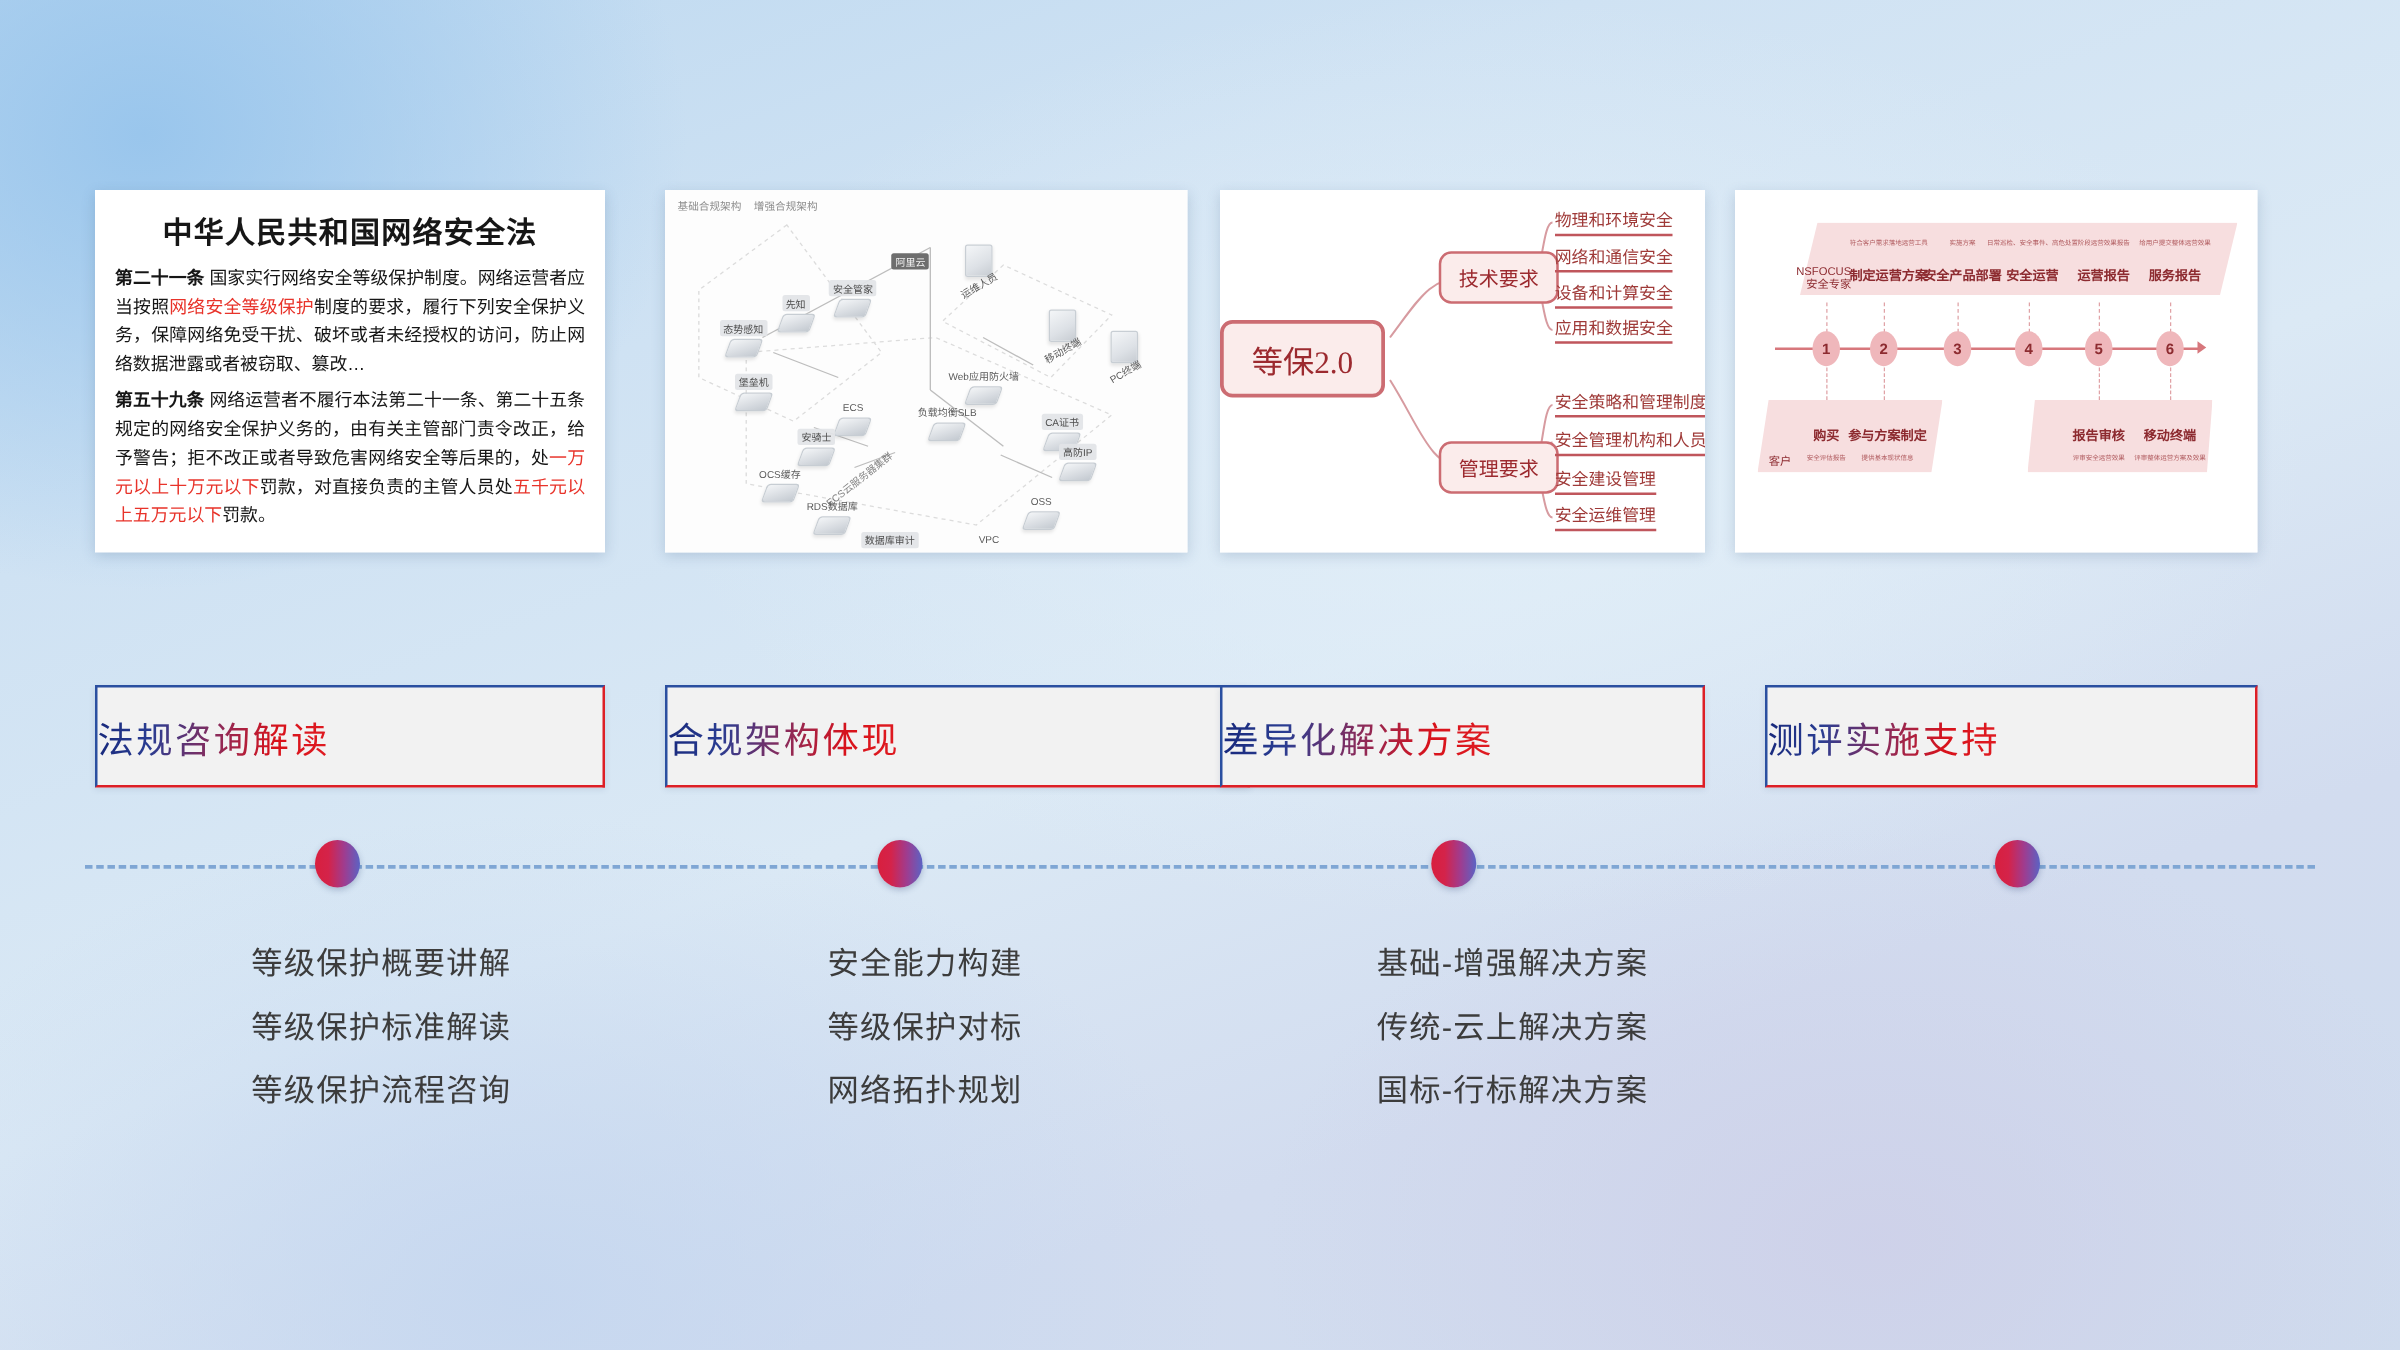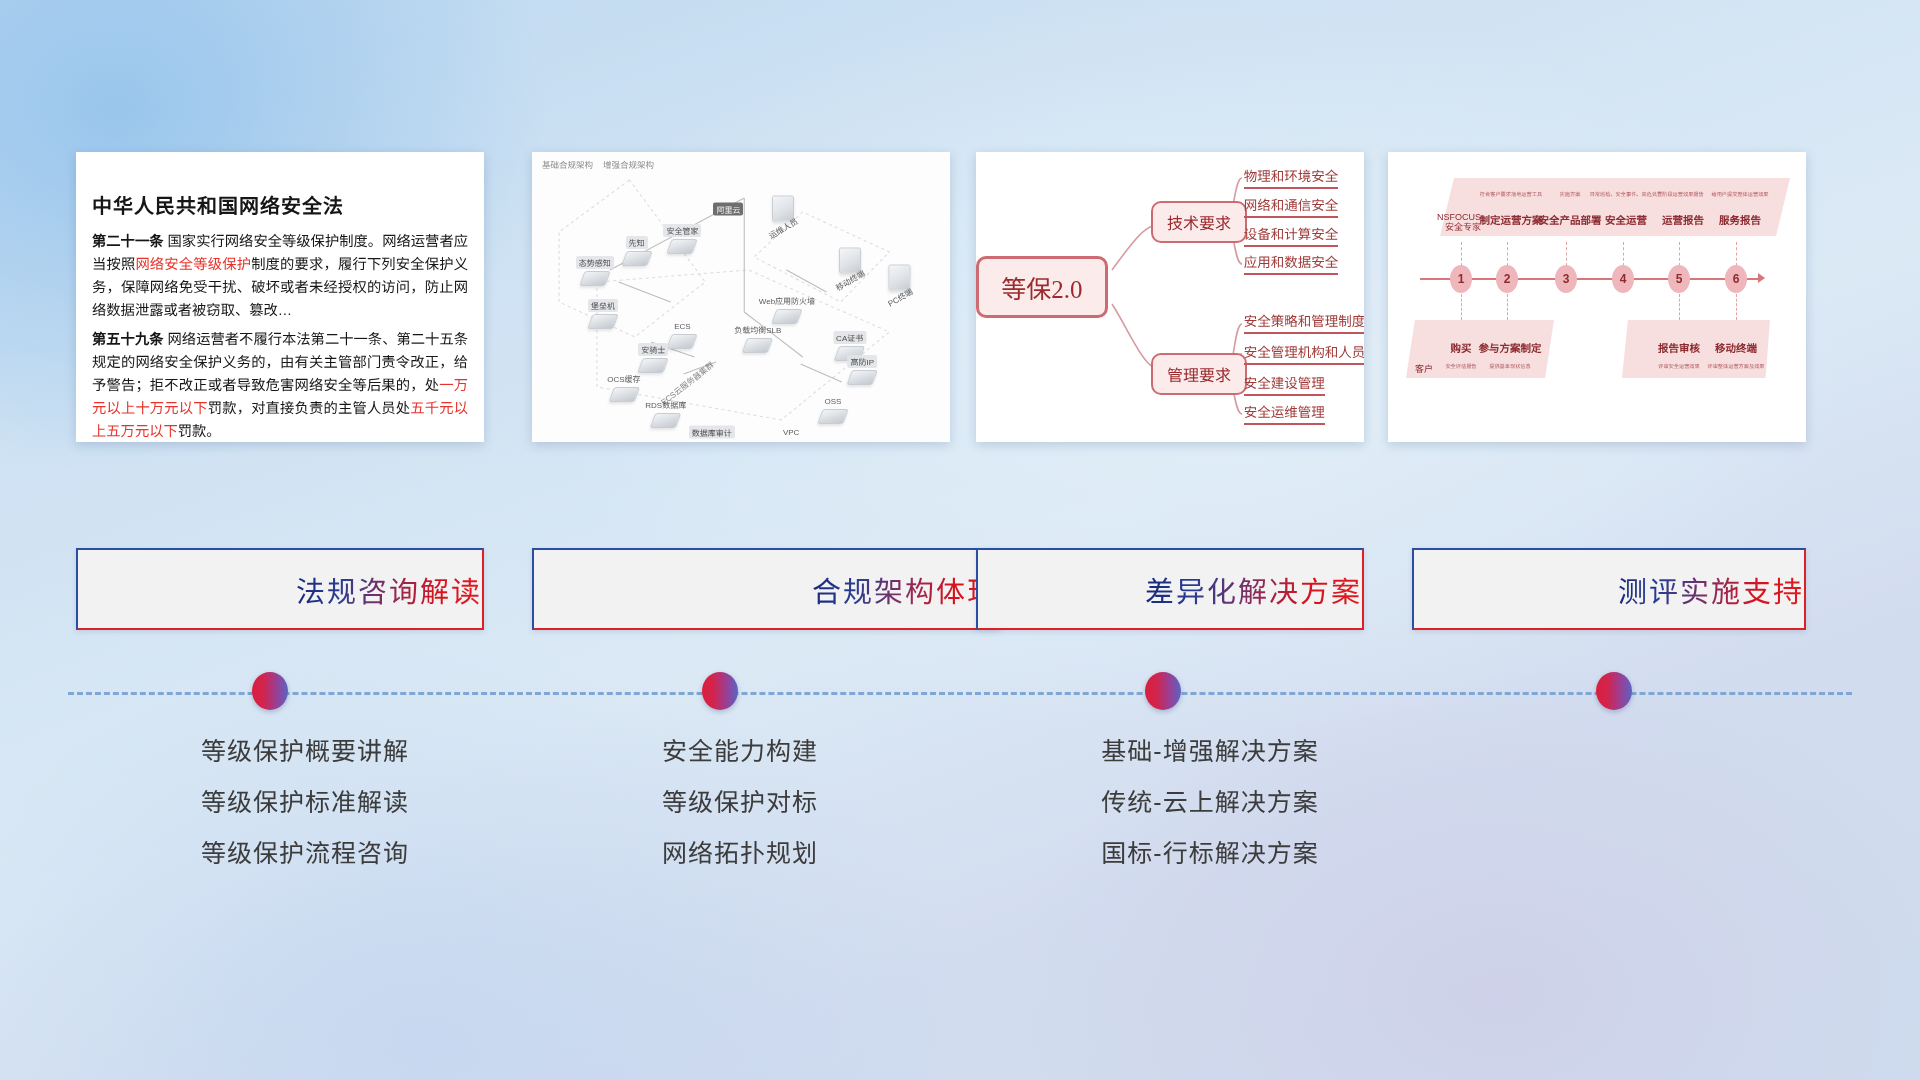--- a/index.html
+++ b/index.html
@@ -28,22 +28,22 @@
     overflow: hidden;
   }
   .card.c1 { left: 76px;   width: 408px; }
   .card.c2 { left: 532px;  width: 418px; }
   .card.c3 { left: 976px;  width: 388px; }
   .card.c4 { left: 1388px; width: 418px; }
 
   
   .law { padding: 14px 16px 10px 16px; color: #161616; }
   .law-title {
-    font-weight: bold; font-size: 20px;
-    letter-spacing: 1px; margin-bottom: 11px; margin-top: 24px;
+    text-align: center; font-weight: bold; font-size: 24px;
+    letter-spacing: 1px; margin-bottom: 11px;
   }
   .law-p { font-size: 14.3px; line-height: 1.62; text-align: justify; }
   .law-p + .law-p { margin-top: 5px; }
   .law-p b { font-weight: bold; }
   .law-p .red { color: #e8332a; }
 
   
   .arch { position: relative; width: 100%; height: 100%; background: #fdfdfd; }
   .arch .tabrow { position: absolute; top: 6px; left: 10px; display: flex; gap: 10px; }
   .arch .tabrow span { font-size: 8.5px; color: #8d8d8d; }
@@ -146,23 +146,22 @@
 
   
   .boxes { position: absolute; top: 0; left: 0; width: 1920px; height: 1080px; }
   .lbox {
     position: absolute; top: 548px; height: 82px;
     background: #f2f2f2;
     border-top: 2px solid #2a4fa0;
     border-left: 2px solid #2a4fa0;
     border-right: 2px solid #dd1f26;
     border-bottom: 2px solid #dd1f26;
-    display: flex; align-items: center; justify-content: flex-end;
+    display: flex; align-items: center; justify-content: flex-start;
     box-shadow: 0 2px 5px rgba(60,90,130,0.15);
-    padding-left: 48px;
   }
   .lbox .txt {
     font-size: 29px; letter-spacing: 2px; font-weight: 500;
     background: linear-gradient(100deg, #16277a 0%, #2a3d92 24%, #8e2a58 52%, #d8121b 76%, #e01c22 100%);
     -webkit-background-clip: text; background-clip: text;
     -webkit-text-fill-color: transparent; color: #8e2a58;
   }
   .lbox.b1 { left: 76px;   width: 408px; }
   .lbox.b2 { left: 532px;  width: 468px; }
   .lbox.b3 { left: 976px;  width: 388px; }
@@ -175,21 +174,21 @@
     border-top: 3px dashed #7fa6d4;
   }
   .dot {
     position: absolute; top: -18px; width: 36px; height: 38px; border-radius: 50%;
     transform: translateX(-50%);
     background: linear-gradient(90deg, #d81f3e 0%, #d4234a 30%, #9f3c8f 65%, #5b63c4 100%);
     box-shadow: 0 2px 5px rgba(40,60,110,0.28);
   }
 
   
-  .cols { position: absolute; top: 739px; left: 0; width: 1564px; height: 250px; }
+  .cols { position: absolute; top: 759px; left: 0; width: 1564px; height: 250px; }
   .col { position: absolute; top: 0; text-align: center; }
   .col .item {
     font-size: 25px; color: #3c3c3c; line-height: 1; margin-bottom: 26px;
     white-space: nowrap; letter-spacing: 1px;
   }
   .col.k1 { left: 95px;   width: 420px; }
   .col.k2 { left: 520px;  width: 440px; }
   .col.k3 { left: 1000px; width: 420px; }
 </style>
 </head>

